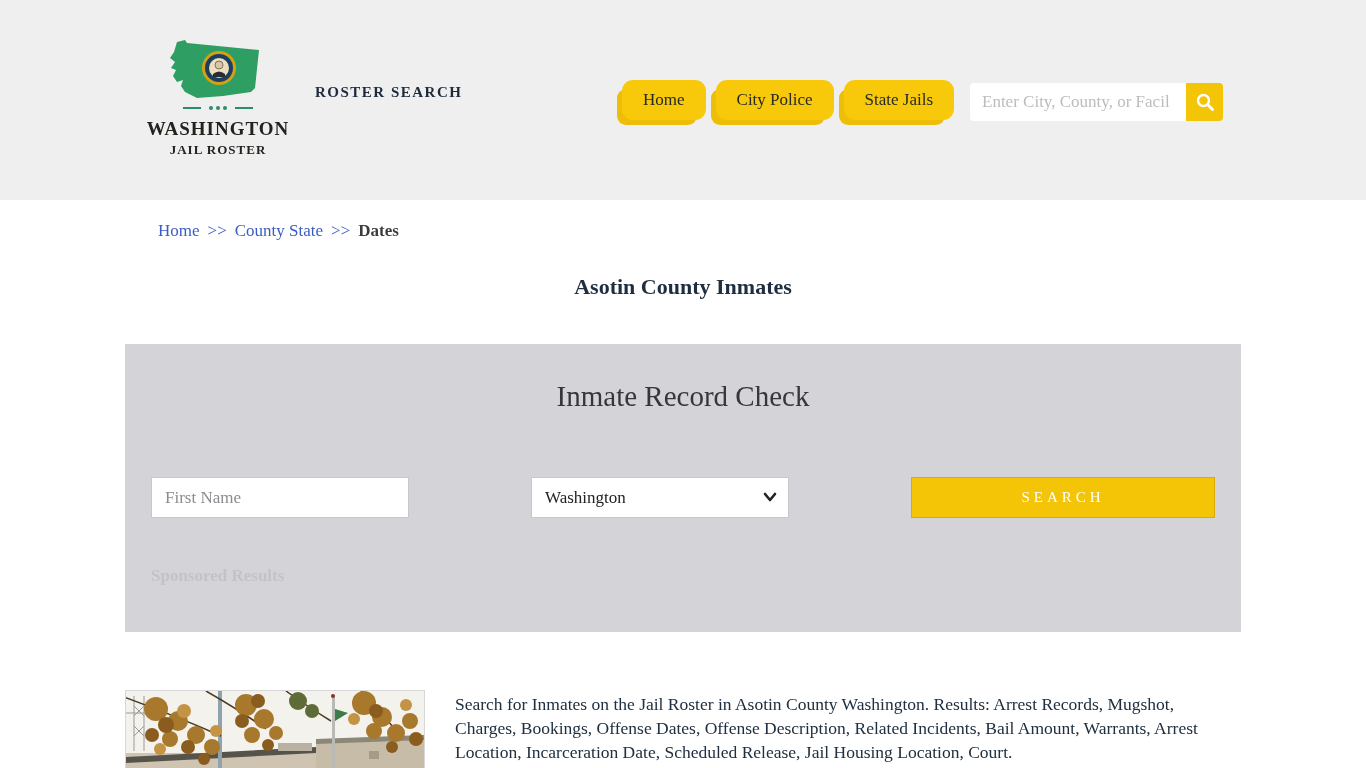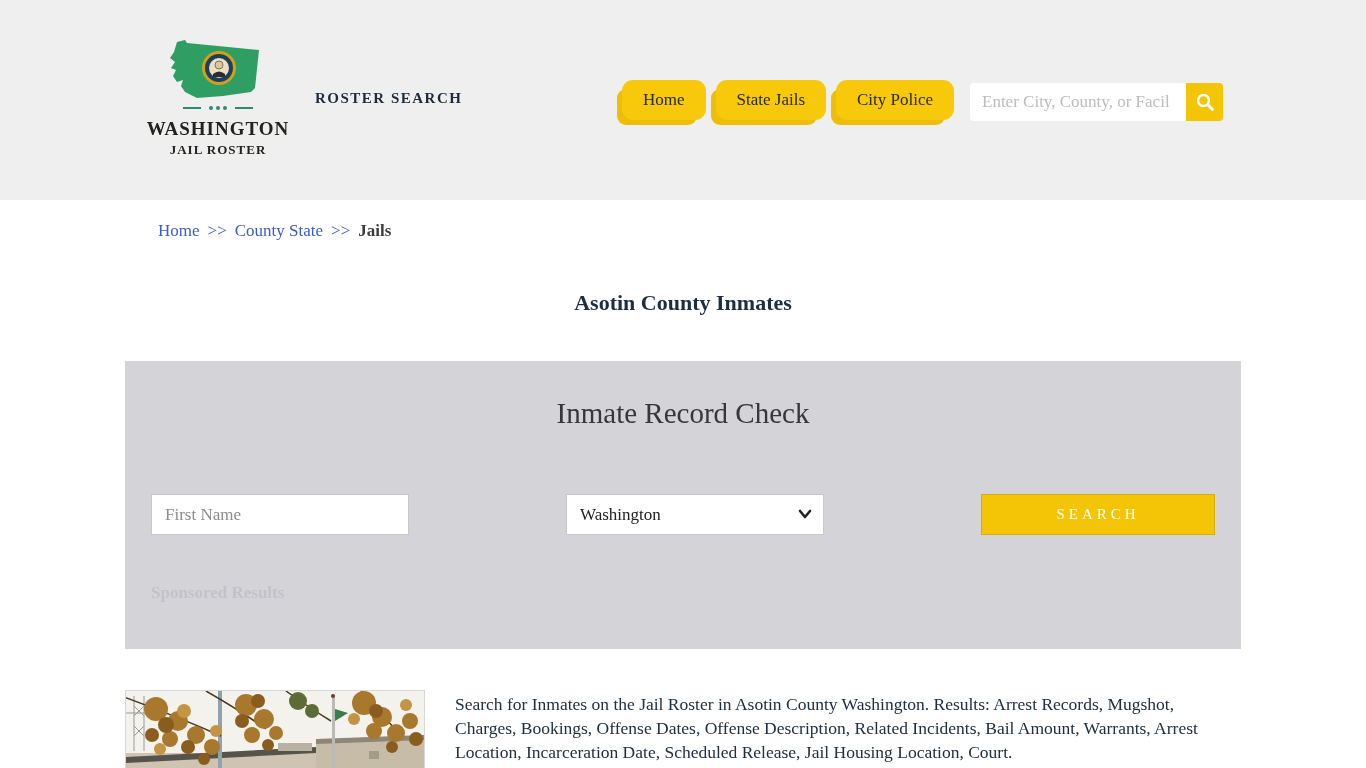--- a/index.html
+++ b/index.html
@@ -8,21 +8,21 @@
   .page { position:relative; width:1366px; height:768px; }
 
   
   .header { position:absolute; left:0; top:0; width:1366px; height:200px; background:#efeff0; }
 
   .logo { position:absolute; left:138px; top:40px; width:160px; height:124px; text-align:center; }
   .logo-state { display:block; margin:0 auto; }
   .logo-text1 { font-size:19px; font-weight:bold; letter-spacing:1px; color:#23231e; line-height:21px; }
   .logo-text2 { font-size:13px; font-weight:bold; letter-spacing:1px; color:#23231e; line-height:21px; }
 
-  .site-label { position:absolute; left:315px; top:90px; font-size:15px; letter-spacing:1.5px;
+  .site-label { position:absolute; left:315px; top:84px; font-size:15px; letter-spacing:1.5px;
                 color:#1e2b3c; font-weight:bold; }
 
   .nav { position:absolute; left:622px; top:80px; display:flex; gap:10px; }
   .nav-btn { position:relative; height:40px; padding:0 21px; background:#f7c90a;
              border:none; border-radius:11px; font-family:"Liberation Serif", serif;
              font-size:17px; color:#2a2a24; cursor:pointer;
              box-shadow:-7px 7px 0 -2px #eebd07; }
 
   .search-wrap { position:absolute; left:970px; top:83px; display:flex; }
   .search-input { width:216px; height:38px; border:none; border-radius:4px 0 0 4px;
@@ -34,38 +34,38 @@
                 justify-content:center; }
 
   
   .breadcrumb { position:absolute; left:158px; top:221px; font-size:17px; }
   .breadcrumb a { color:#3a5cc5; text-decoration:none; cursor:pointer; }
   .bc-sep { color:#3a5cc5; margin:0 8px; }
   .bc-current { color:#3c3c3c; font-weight:bold; }
 
   
   .page-title { position:absolute; left:0; top:274px; width:1366px; text-align:center;
-                font-size:22px; font-weight:bold; color:#1e2d40;margin-top:16px; }
-
-  
-  .panel { position:absolute; left:125px; top:361px; width:1116px; height:288px; background:#d4d4d8; }
+                font-size:22px; font-weight:bold; color:#1e2d40; }
+
+  
+  .panel { position:absolute; left:125px; top:344px; width:1116px; height:288px; background:#d4d4d8; }
   .panel-title { margin-top:36px; text-align:center; font-size:29px; color:#37373a; }
   .panel-subtitle { margin-top:4px; text-align:center; font-size:17px; color:#37373a; }
 
   .form-row { position:absolute; left:26px; top:133px; width:1064px; display:flex;
               justify-content:space-between; }
   .form-input { width:258px; height:41px; border:1px solid #c8c8cc; background:#ffffff;
                 padding:0 13px; font-family:"Liberation Serif", serif; font-size:17px; color:#444; }
   .form-input::placeholder { color:#8c8c90; }
   .select-wrap { position:relative; width:258px; }
   .form-select { width:258px; height:41px; border:1px solid #c8c8cc; background:#ffffff;
                  padding:0 13px; font-family:"Liberation Serif", serif; font-size:17px;
                  color:#222; appearance:none; -webkit-appearance:none; cursor:pointer; }
   .select-chevron { position:absolute; right:12px; top:14px; pointer-events:none; }
-  .submit-btn { width:234px; height:41px; border:1px solid #d8ae04; background:#f4c406;
+  .submit-btn { width:304px; height:41px; border:1px solid #d8ae04; background:#f4c406;
                 color:#ffffff; font-family:"Liberation Serif", serif; font-size:15px;
                 letter-spacing:4px; cursor:pointer; }
 
   .sponsored { position:absolute; left:26px; top:222px; font-size:17px; font-weight:bold;
                color:#c2c2c8; }
 
   
   .about { position:absolute; left:125px; top:690px; width:1116px; display:flex; }
   .jail-photo { width:300px; height:200px; flex:0 0 300px; border:1px solid #d8d8d8; overflow:hidden; }
   .about-text { margin-left:30px; margin-top:2px; width:766px; font-size:17.5px;
@@ -98,37 +98,37 @@
         </g>
       </svg>
       <div class="logo-text1">WASHINGTON</div>
       <div class="logo-text2">JAIL ROSTER</div>
     </div>
 
     <div class="site-label">ROSTER SEARCH</div>
 
     <nav class="nav">
       <button class="nav-btn">Home</button>
+      <button class="nav-btn">City Police</button>
       <button class="nav-btn">State Jails</button>
-      <button class="nav-btn">City Police</button>
     </nav>
 
     <div class="search-wrap">
       <input class="search-input" type="text" placeholder="Enter City, County, or Facil" style="">
       <button class="search-btn">
         <svg width="20" height="20" viewBox="0 0 20 20">
           <circle cx="8.5" cy="8.5" r="5.5" fill="none" stroke="#ffffff" stroke-width="2.4"></circle>
           <line x1="12.8" y1="12.8" x2="17.5" y2="17.5" stroke="#ffffff" stroke-width="3" stroke-linecap="round"></line>
         </svg>
       </button>
     </div>
   </div>
 
   <div class="breadcrumb">
-    <a>Home</a><span class="bc-sep">&gt;&gt;</span><a>County State</a><span class="bc-sep">&gt;&gt;</span><span class="bc-current">Jails</span>
+    <a>Home</a><span class="bc-sep">&gt;&gt;</span><a>County State</a><span class="bc-sep">&gt;&gt;</span><span class="bc-current">Dates</span>
   </div>
 
   <h1 class="page-title">Asotin County Inmates</h1>
 
   <div class="panel">
     <div class="panel-title">Inmate Record Check</div>
 
     <div class="form-row">
       <input class="form-input" type="text" placeholder="First Name" style="">
       <div class="select-wrap">

